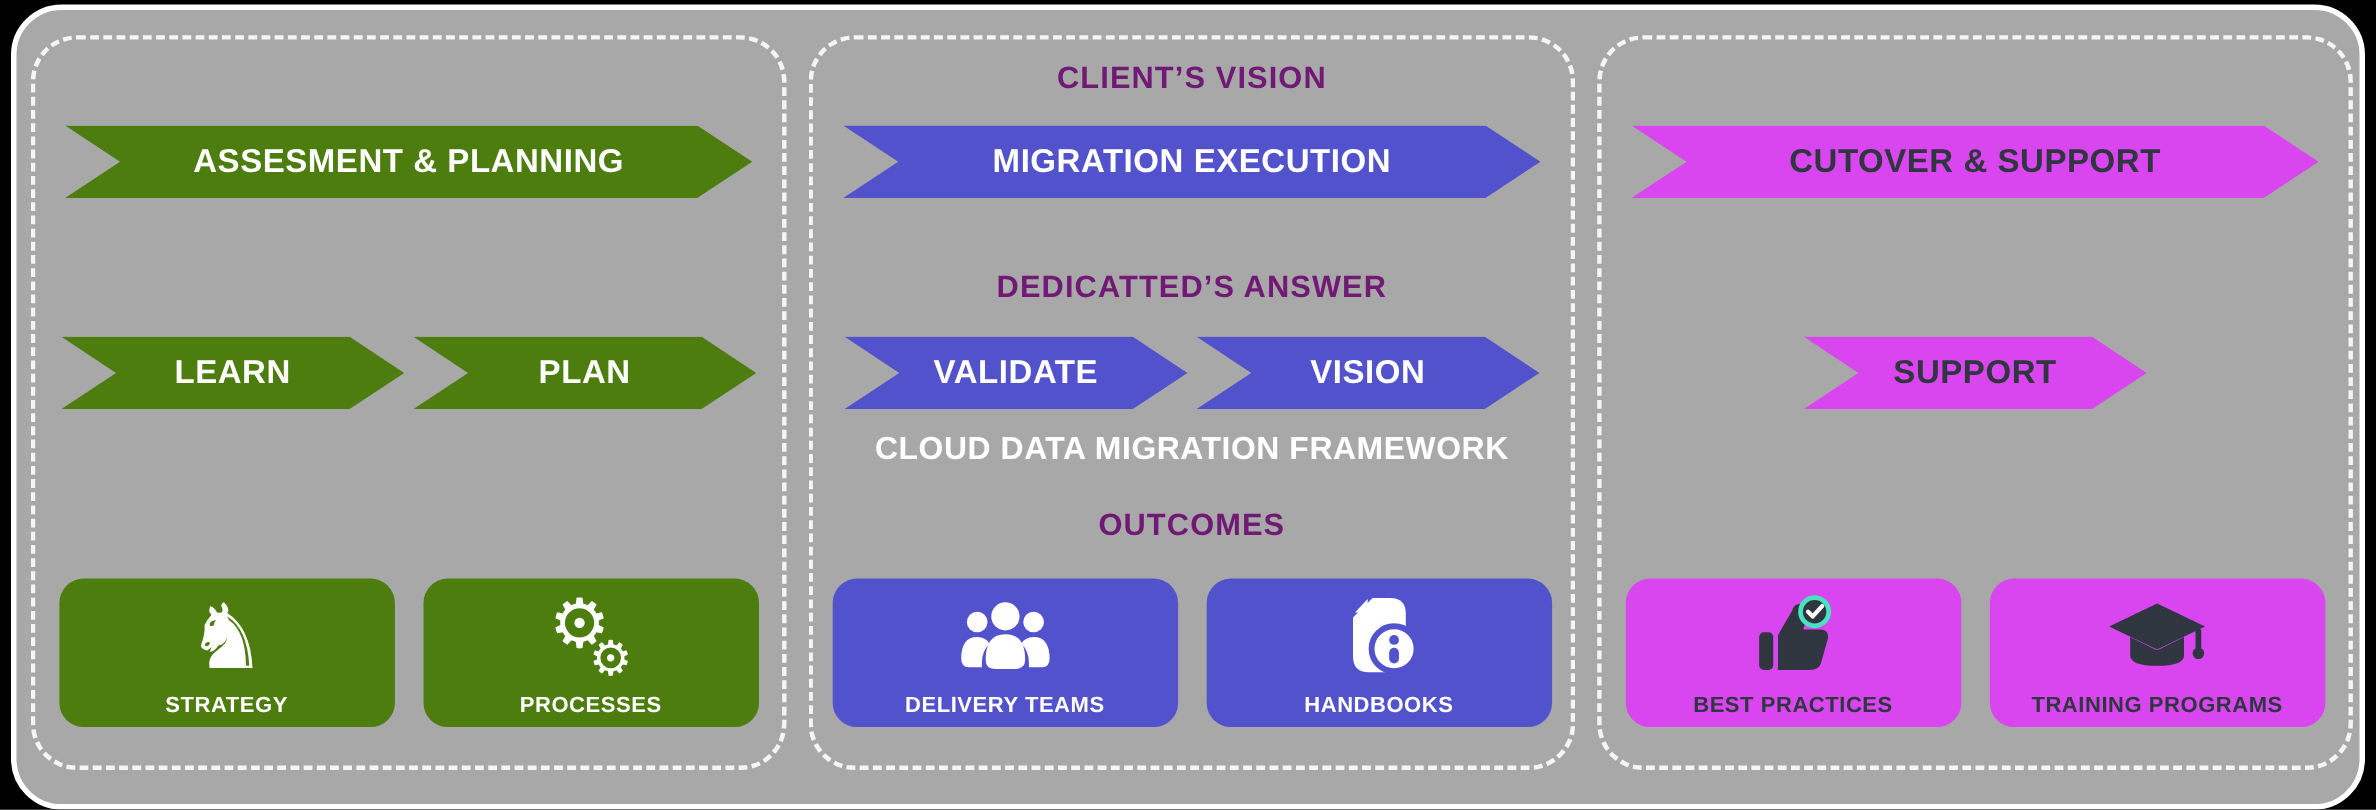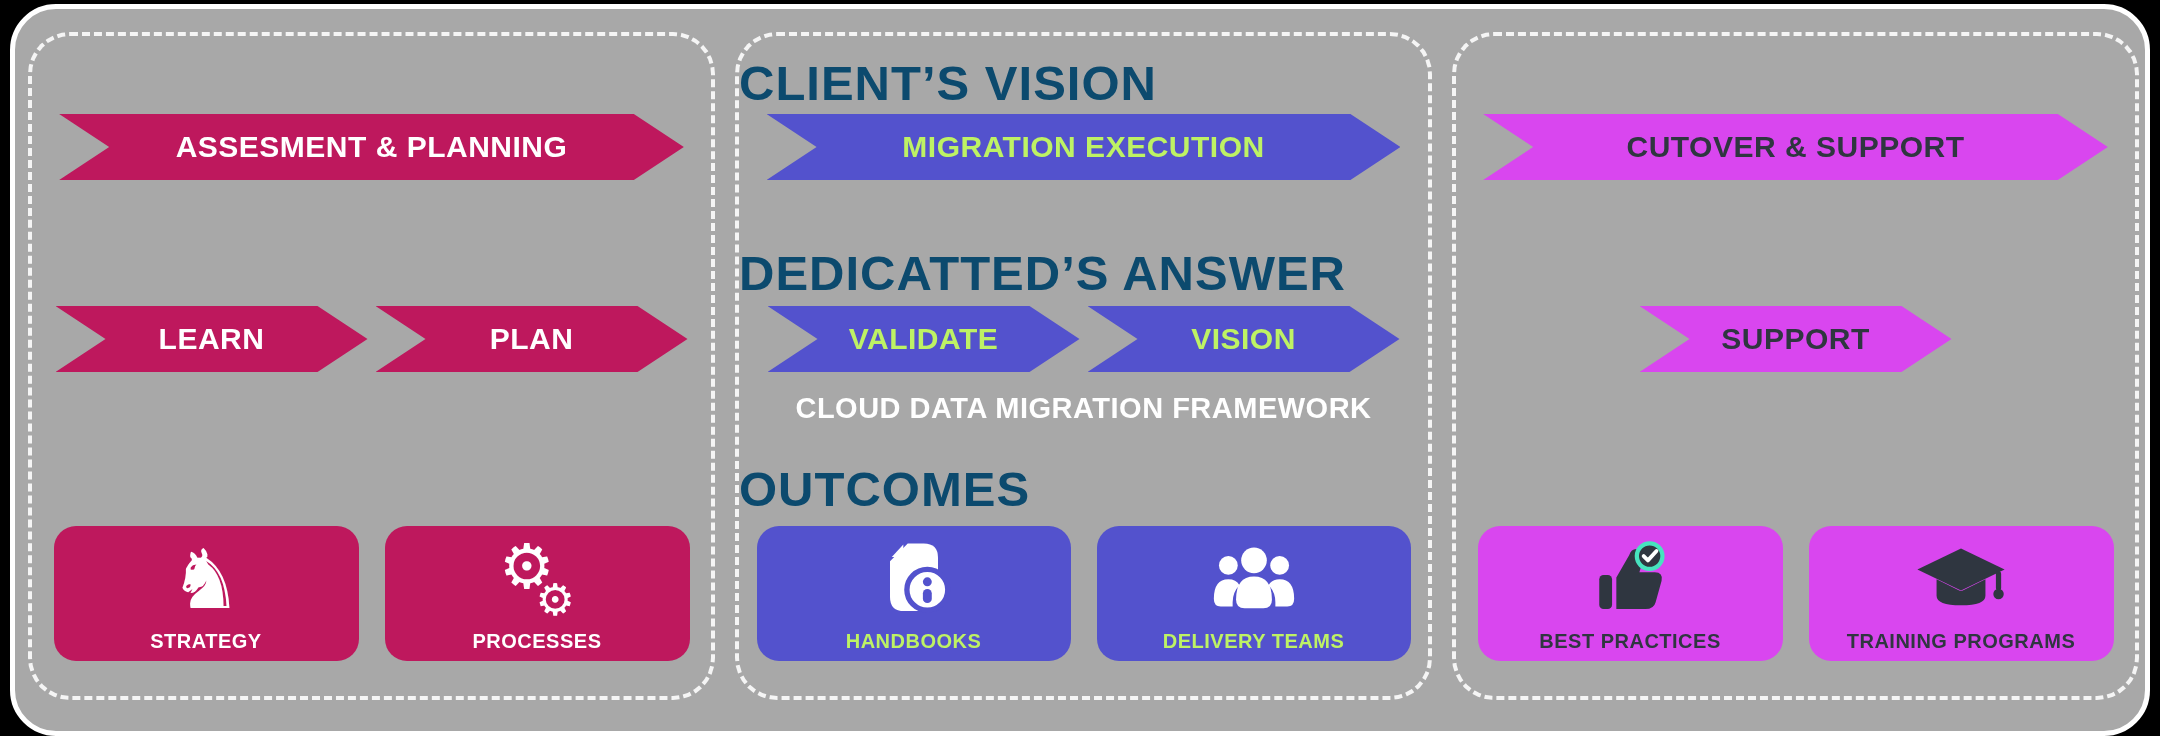--- a/index.html
+++ b/index.html
@@ -16,22 +16,22 @@
   }
   .col{
     position:absolute;top:23px;height:668px;box-sizing:border-box;
     border:4px dashed #f5f5f5;border-radius:42px;
   }
   .col1{left:13px;width:687px;}
   .col2{left:720px;width:697px;}
   .col3{left:1437px;width:687px;}
 
   .heading{
-    position:absolute;left:0;width:100%;
-    color:#0c4a6e;font-size:49px;letter-spacing:1px;white-space:nowrap;
+    position:absolute;left:0;width:100%;text-align:center;
+    color:#701a75;font-size:28px;letter-spacing:1px;white-space:nowrap;
   }
   .h-vision{top:19px;}
   .h-answer{top:209px;}
   .h-outcomes{top:425px;}
   .caption{
     position:absolute;left:0;width:100%;text-align:center;top:356px;
     color:#ffffff;font-size:29px;letter-spacing:0.5px;white-space:nowrap;
   }
 
   .row{position:absolute;left:0;width:100%;display:flex;justify-content:center;}
@@ -49,22 +49,22 @@
 
   .card{
     width:305px;height:135px;border-radius:22px;box-sizing:border-box;
     display:flex;flex-direction:column;align-items:center;justify-content:center;
     gap:8px;padding-top:4px;
   }
   .col2 .card{width:314px;}
   .card-label{font-size:20px;letter-spacing:0.5px;white-space:nowrap;}
 
   
-  .purple-bg{background:#be185d;color:#ffffff;}
-  .blue-bg{background:#5352cd;color:#bef264;}
+  .purple-bg{background:#4d7c0f;color:#ffffff;}
+  .blue-bg{background:#5352cd;color:#ffffff;}
   .teal-bg{background:#d946ef;color:#2f3640;}
 
   .icon-box{height:84px;display:flex;align-items:center;justify-content:center;line-height:1;}
   .glyph{font-family:"DejaVu Sans",sans-serif;line-height:1;}
   .knight{font-size:82px;color:#ffffff;}
   .gears{position:relative;width:104px;height:84px;color:#ffffff;}
   .gear-large{position:absolute;left:14px;top:-2px;font-size:62px;}
   .gear-small{position:absolute;right:14px;bottom:0px;font-size:44px;}
 </style>
 </head>
@@ -119,42 +119,42 @@
       </div>
       <div class="arrow step blue-bg">
         <span>VISION</span>
       </div>
     </div>
     <div class="caption">CLOUD DATA MIGRATION FRAMEWORK</div>
     <div class="heading h-outcomes">OUTCOMES</div>
     <div class="row row-cards">
       <div class="card blue-bg">
         <div class="icon-box">
-          <svg width="80" height="80" viewBox="0 0 90 90" aria-hidden="true">
-            <path d="M38 4 H56 Q72 4 72 20 V64 Q72 80 56 80 H34 Q18 80 18 64 V24 Z" fill="#ffffff"></path>
-            <path d="M33 5 L33 16 Q33 19 30 19 L20 19 Z" fill="#ffffff"></path>
-            <circle cx="60" cy="56" r="23" fill="#ffffff" stroke="#5352cd" stroke-width="6"></circle>
-            <circle cx="60" cy="47" r="5" fill="#5352cd"></circle>
-            <rect x="55" y="55" width="10" height="16" rx="5" fill="#5352cd"></rect>
-          </svg>
-        </div>
-        <div class="card-label">HANDBOOKS</div>
-      </div>
-      <div class="card blue-bg">
-        <div class="icon-box">
           <svg width="94" height="78" viewBox="0 0 110 78" aria-hidden="true" fill="#ffffff">
             <circle cx="25" cy="22" r="11"></circle>
             <path d="M8 61 Q8 38 25 38 Q34 38 38 45 Q30 53 30 65 V70 H16 Q8 70 8 61 Z"></path>
             <circle cx="85" cy="22" r="11"></circle>
             <path d="M102 61 Q102 38 85 38 Q76 38 72 45 Q80 53 80 65 V70 H94 Q102 70 102 61 Z"></path>
             <circle cx="55" cy="16" r="15"></circle>
             <path d="M34 62 Q34 35 55 35 Q76 35 76 62 Q76 72 66 72 H44 Q34 72 34 62 Z"></path>
           </svg>
         </div>
         <div class="card-label">DELIVERY TEAMS</div>
+      </div>
+      <div class="card blue-bg">
+        <div class="icon-box">
+          <svg width="80" height="80" viewBox="0 0 90 90" aria-hidden="true">
+            <path d="M38 4 H56 Q72 4 72 20 V64 Q72 80 56 80 H34 Q18 80 18 64 V24 Z" fill="#ffffff"></path>
+            <path d="M33 5 L33 16 Q33 19 30 19 L20 19 Z" fill="#ffffff"></path>
+            <circle cx="60" cy="56" r="23" fill="#ffffff" stroke="#5352cd" stroke-width="6"></circle>
+            <circle cx="60" cy="47" r="5" fill="#5352cd"></circle>
+            <rect x="55" y="55" width="10" height="16" rx="5" fill="#5352cd"></rect>
+          </svg>
+        </div>
+        <div class="card-label">HANDBOOKS</div>
       </div>
     </div>
   </div>
 
   <div class="col col3">
     <div class="row row-phase">
       <div class="arrow phase teal-bg">
         <span>CUTOVER &amp; SUPPORT</span>
       </div>
     </div>

